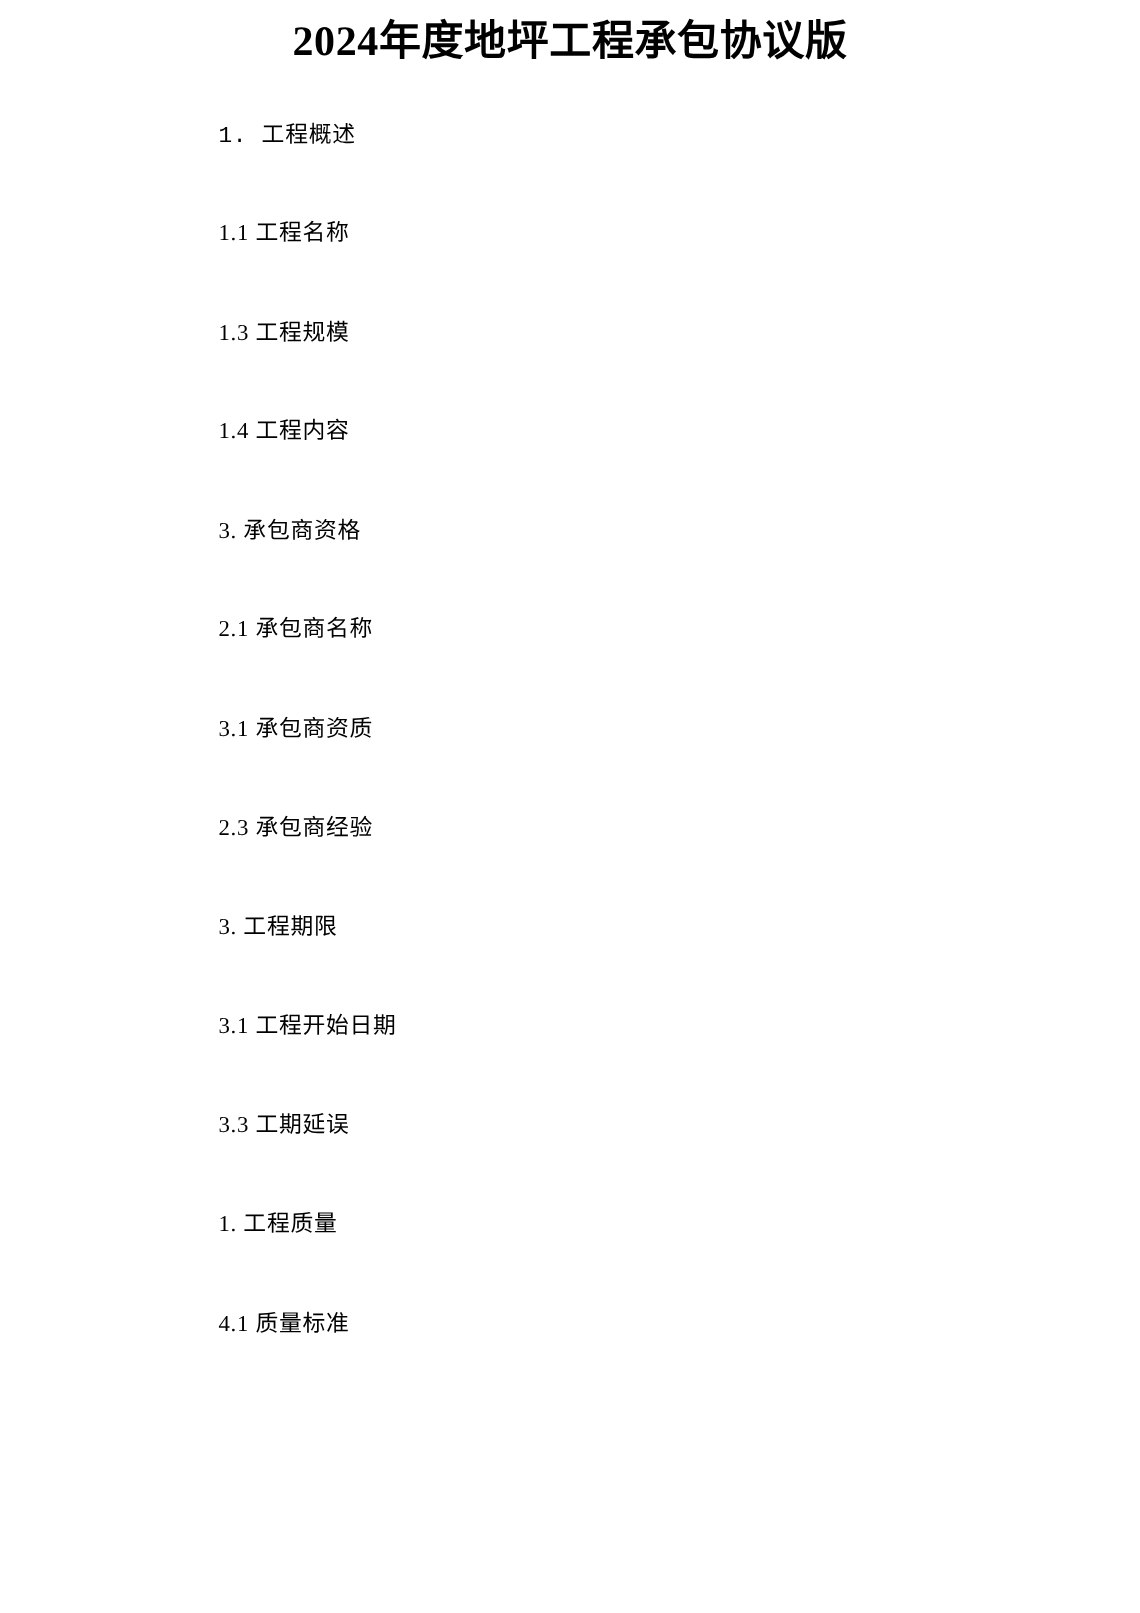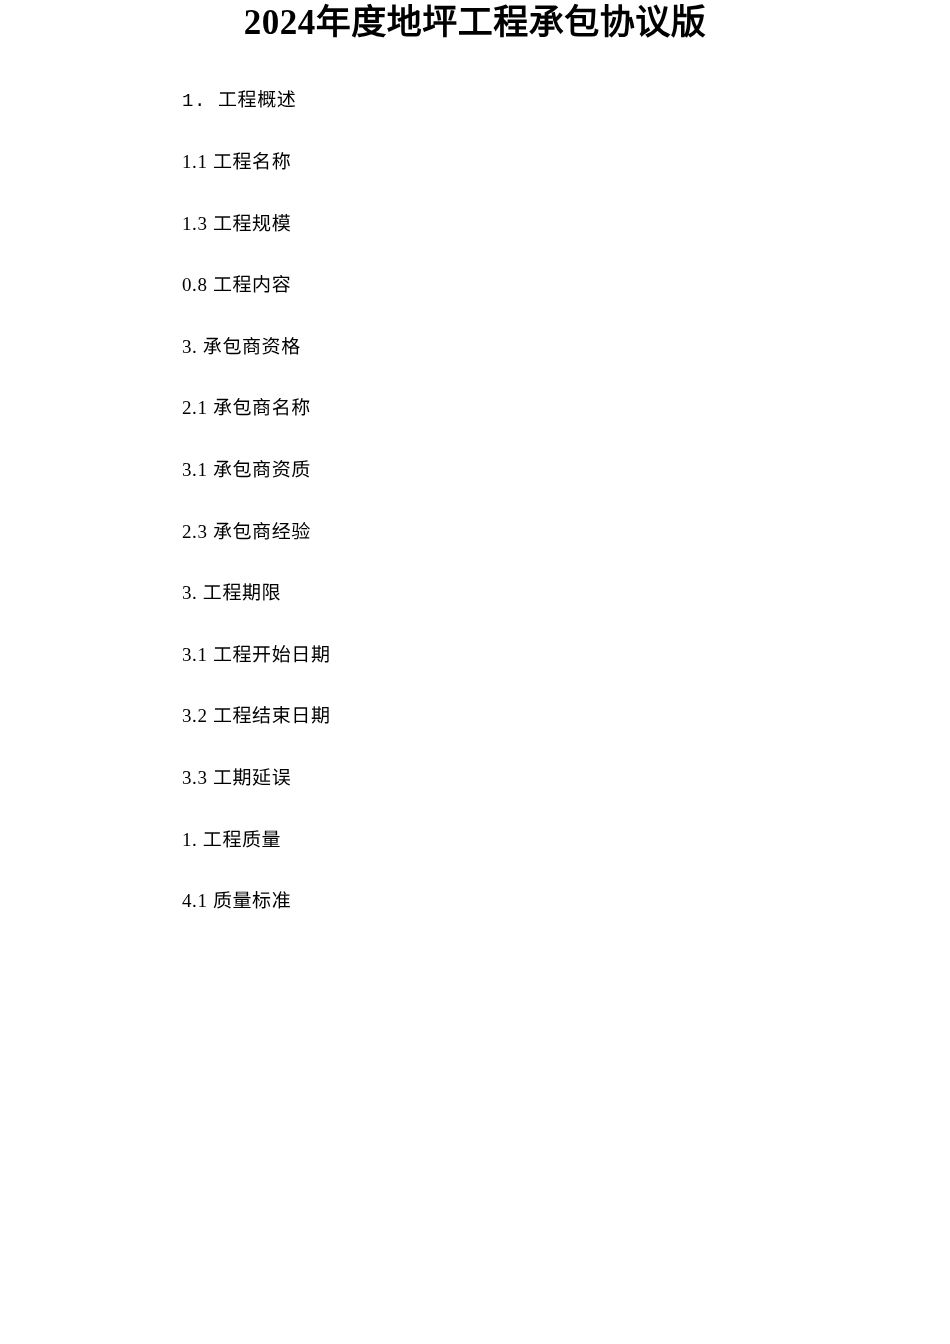--- a/index.html
+++ b/index.html
@@ -17,64 +17,63 @@
     font-family: "Liberation Serif", "DejaVu Serif", serif;
     color: #000000;
     overflow: hidden;
   }
   .doc-title {
     font-family: "Liberation Serif", "DejaVu Serif", serif;
     font-weight: bold;
     font-size: 35px;
     line-height: 1.3;
     text-align: center;
-    margin: 0;
+    margin: 12px;
     letter-spacing: 0.5px;
   }
   .toc-heading {
     font-family: "Liberation Sans", "DejaVu Sans", sans-serif;
     font-weight: bold;
     font-size: 18px;
     line-height: 1.4;
     margin: 0;
     padding-top: 48px;
     letter-spacing: 0.5px;
   }
   .toc-list {
     list-style: none;
     margin: 0;
     padding: 0;
   }
   .toc-item {
     font-family: "Liberation Serif", "DejaVu Serif", serif;
     font-size: 19px;
     line-height: 1.4;
-    margin-top: 35px;
+    margin-top: 56px;
     white-space: pre;
     letter-spacing: 0.6px;
   }
   .toc-item:first-child {
     margin-top: 42px;
     font-family: Liberation Mono, monospace;
   }
 </style>
 </head>
 <body>
 
 <div class="page">
   <h1 class="doc-title">2024年度地坪工程承包协议版</h1>
   <ul class="toc-list">
     <li class="toc-item">1. 工程概述</li>
     <li class="toc-item">1.1 工程名称</li>
     <li class="toc-item">1.3 工程规模</li>
-    <li class="toc-item">0.8 工程内容</li>
+    <li class="toc-item">1.4 工程内容</li>
     <li class="toc-item">3. 承包商资格</li>
     <li class="toc-item">2.1 承包商名称</li>
     <li class="toc-item">3.1 承包商资质</li>
     <li class="toc-item">2.3 承包商经验</li>
     <li class="toc-item">3. 工程期限</li>
     <li class="toc-item">3.1 工程开始日期</li>
-    <li class="toc-item">3.2 工程结束日期</li>
     <li class="toc-item">3.3 工期延误</li>
     <li class="toc-item">1. 工程质量</li>
     <li class="toc-item">4.1 质量标准</li>
   </ul>
 </div>
 
 </body></html>

